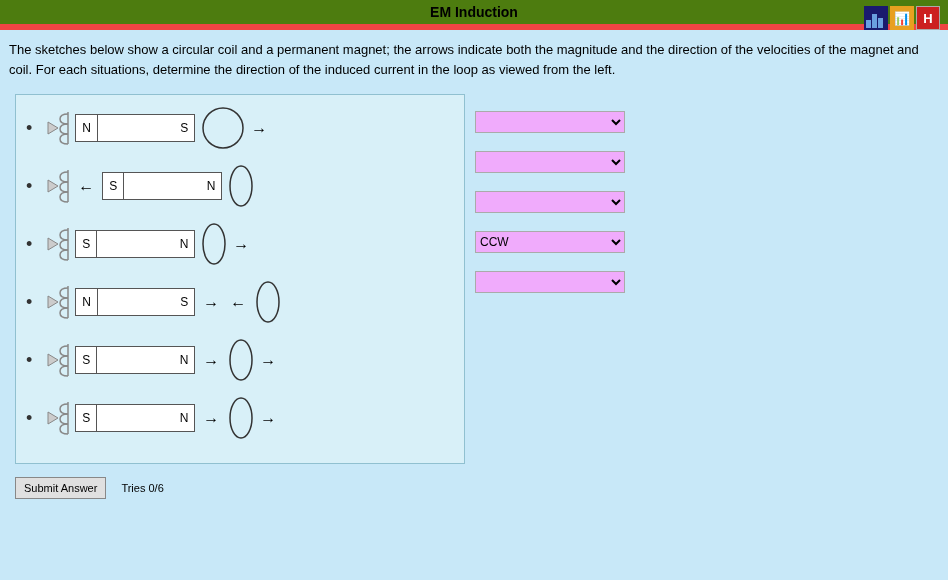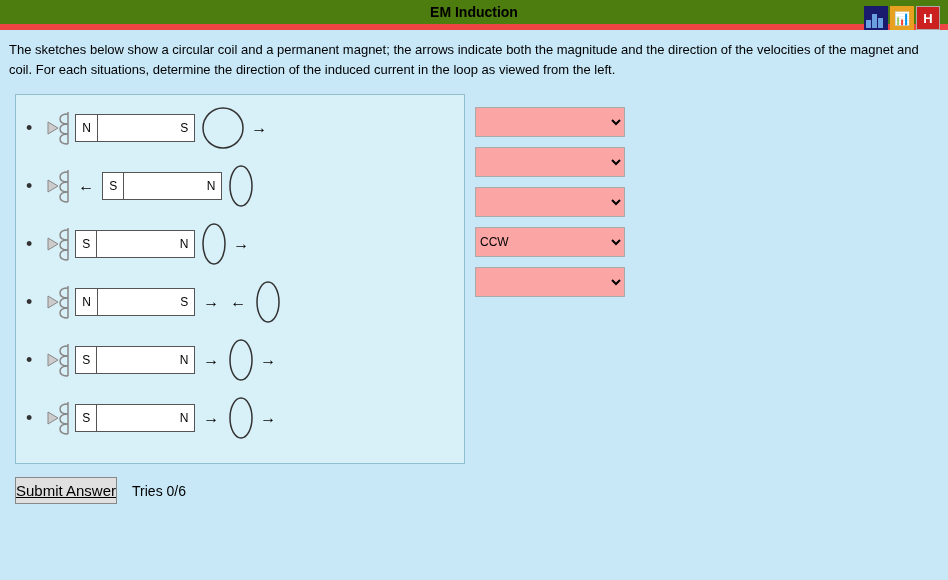--- a/index.html
+++ b/index.html
@@ -172,43 +172,42 @@
       flex-direction: column;
       gap: 12px;
       padding-top: 2px;
     }
     .dropdown-row {
       display: flex;
       align-items: center;
       height: 28px;
     }
     select {
-      height: 30px;
+      height: 22px;
       min-width: 150px;
       font-size: 12px;
-      background: #fca5a5;
+      background: #f0abfc;
       border: 1px solid #aaa;
       margin-top: 24px;
     }
     .submit-area {
       padding: 8px 15px;
       display: flex;
       align-items: center;
       gap: 15px;
     }
     .submit-btn {
       background: #e0e0e0;
       border: 1px solid #888;
-      padding: 4px 0;
-      font-size: 15px;
+      padding: 4px 8px;
+      font-size: 11px;
       cursor: pointer;
-      text-decoration: underline;
     }
     .tries-text {
-      font-size: 14px;
+      font-size: 11px;
     }
 
     
     .coil-svg {
       width: 30px;
       height: 36px;
     }
   </style>
 </head>
 <body>

